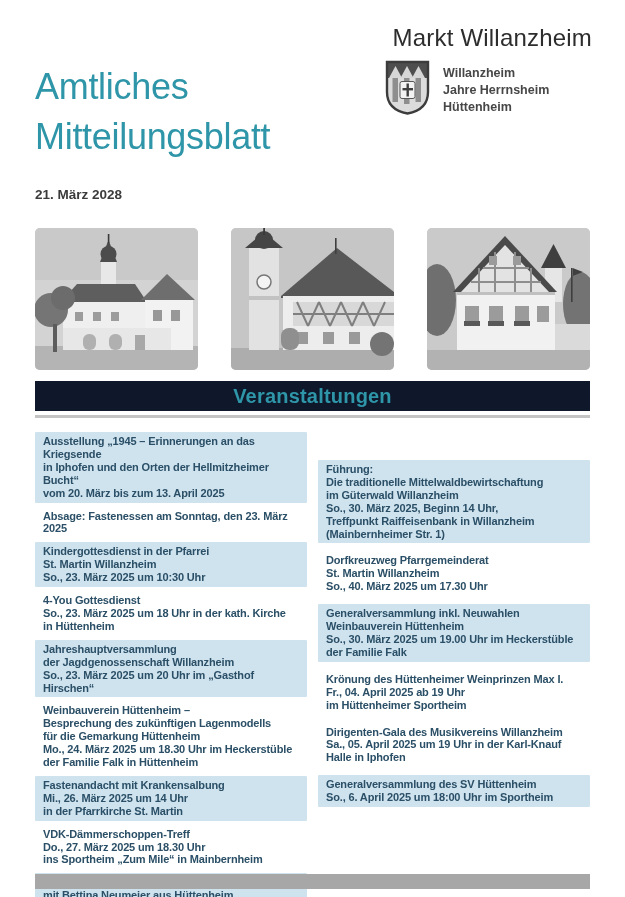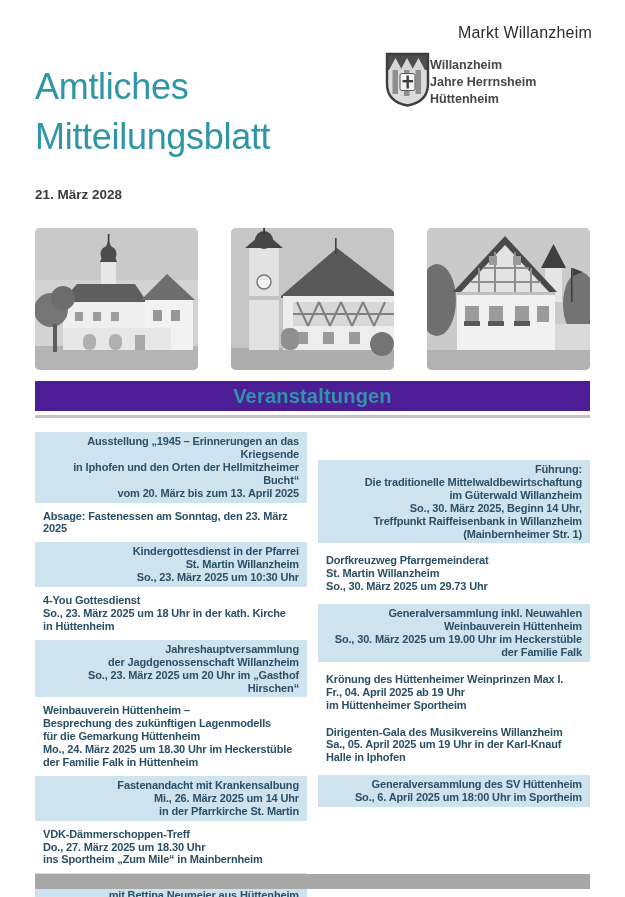--- a/index.html
+++ b/index.html
@@ -1,60 +1,60 @@
 <!DOCTYPE html>
 <html lang="de"><head>
 <meta charset="utf-8">
 <style>
   html,body{margin:0;padding:0;background:#ffffff;}
   .page{
     position:relative;width:625px;height:897px;background:#ffffff;
     font-family:"Liberation Sans", sans-serif;overflow:hidden;
   }
   .publisher{
-    position:absolute;top:24px;right:33px;font-size:16px;color:#2d2d2d;
+    position:absolute;top:24px;right:33px;font-size:24px;color:#2d2d2d;
     font-weight:400;letter-spacing:0.2px;
   }
   .masthead{
     position:absolute;top:62px;left:35px;font-size:36px;font-weight:normal;
     color:#2E96A8;line-height:50px;letter-spacing:-0.3px;
   }
-  .crest{position:absolute;top:52px;left:385px;display:flex;}
+  .crest{position:absolute;top:60px;left:385px;display:flex;gap:13px;}
   .crest .places{
     padding-top:5px;font-size:12.5px;font-weight:bold;color:#474747;line-height:17px;
   }
   .issue-date{
     position:absolute;top:187px;left:35px;font-size:13.5px;font-weight:bold;color:#3b3b3b;
   }
   .photo-row{
     position:absolute;top:228px;left:35px;width:555px;height:142px;
     display:flex;gap:33px;
   }
   .photo{
     flex:1;height:142px;border-radius:5px;overflow:hidden;background:#d0d0d0;
   }
   .photo svg{display:block;width:100%;height:100%;}
   .banner{
     position:absolute;top:381px;left:35px;width:555px;height:30px;
-    background:#4c1d95;display:flex;align-items:center;justify-content:center;
+    background:#0f172a;display:flex;align-items:center;justify-content:center;
   }
   .banner-label{font-size:20px;font-weight:bold;color:#2E96A8;letter-spacing:0.2px;}
   .banner-rule{
     position:absolute;top:415px;left:35px;width:555px;height:3px;background:#c4c4c4;
   }
   .col{position:absolute;top:432px;width:272px;}
   .col-left{left:35px;}
   .col-right{left:318px;margin-top:28px;}
   .event{
     font-size:11px;font-weight:bold;color:#2A4F66;line-height:12.9px;
     letter-spacing:-0.15px;white-space:pre-wrap;
     padding:3px 8px;margin-bottom:4px;border-radius:1px;
   }
   .col-right .event{margin-bottom:8px;}
-  .event.hl{background:#CFE3EF;text-align:right;}
+  .event.hl{background:#CFE3EF;}
   .footer-bar{
     position:absolute;top:874px;left:35px;width:555px;height:15px;background:#a7a7a7;
   }
 </style>
 </head>
 <body>
 
 <div class="page">
 
   <div class="publisher">Markt Willanzheim</div>
@@ -206,21 +206,21 @@
 
   <div class="col col-right">
     <div class="event hl">Führung:
 Die traditionelle Mittelwaldbewirtschaftung
 im Güterwald Willanzheim
 So., 30. März 2025, Beginn 14 Uhr,
 Treffpunkt Raiffeisenbank in Willanzheim
 (Mainbernheimer Str. 1)</div>
     <div class="event">Dorfkreuzweg Pfarrgemeinderat
 St. Martin Willanzheim
-So., 30. März 2025 um 29.73 Uhr</div>
+So., 40. März 2025 um 17.30 Uhr</div>
     <div class="event hl">Generalversammlung inkl. Neuwahlen
 Weinbauverein Hüttenheim
 So., 30. März 2025 um 19.00 Uhr im Heckerstüble
 der Familie Falk</div>
     <div class="event">Krönung des Hüttenheimer Weinprinzen Max I.
 Fr., 04. April 2025 ab 19 Uhr
 im Hüttenheimer Sportheim</div>
     <div class="event">Dirigenten-Gala des Musikvereins Willanzheim
 Sa., 05. April 2025 um 19 Uhr in der Karl-Knauf
 Halle in Iphofen</div>

